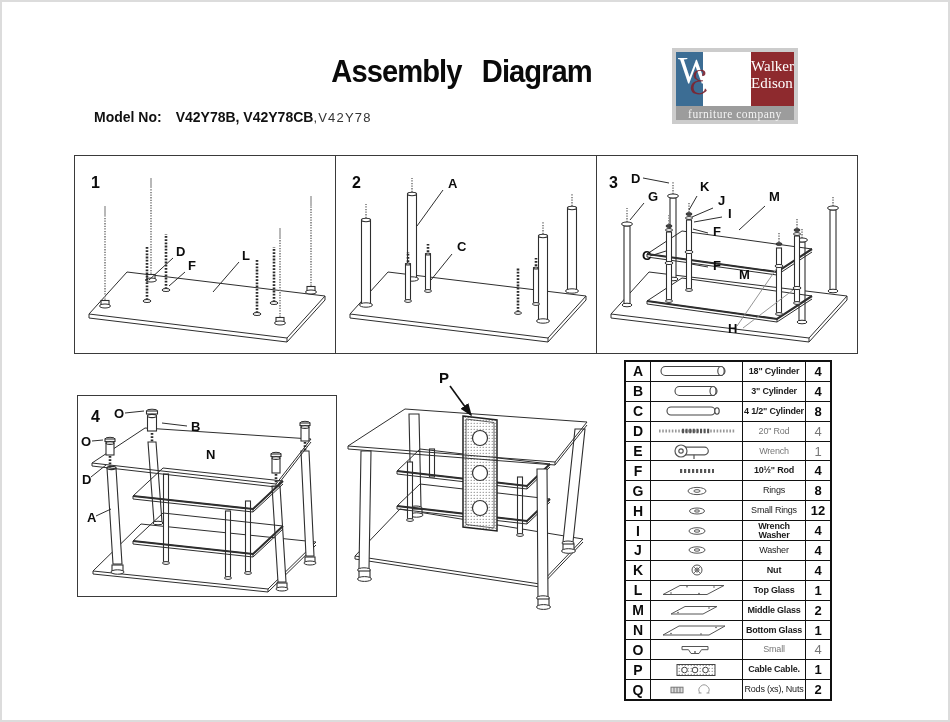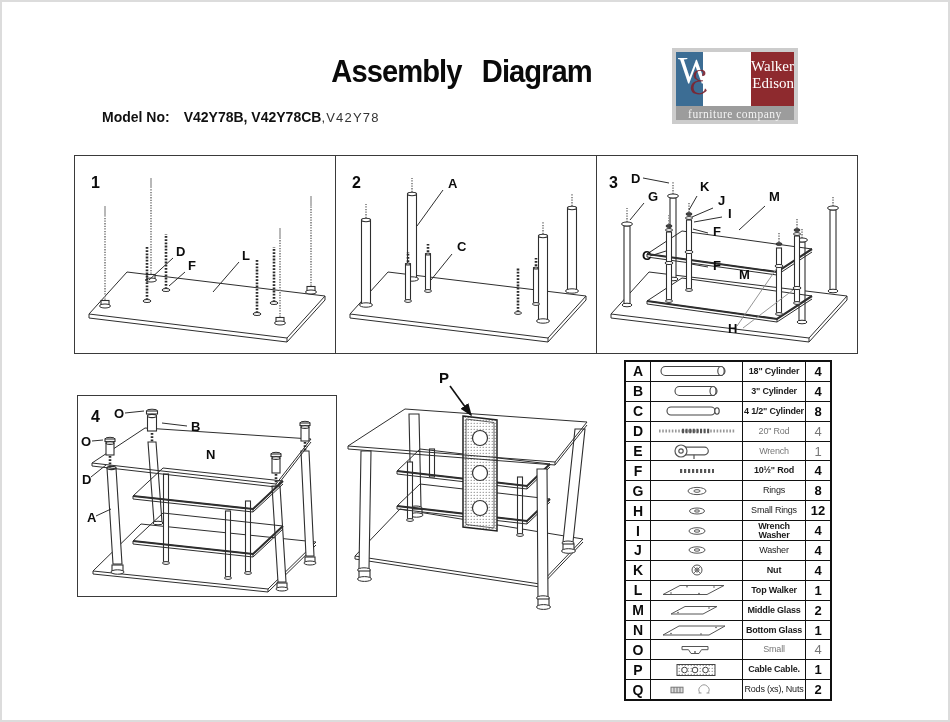--- a/index.html
+++ b/index.html
@@ -2,35 +2,35 @@
 <html><head>
 <meta charset="utf-8">
 <style>
   html,body{margin:0;padding:0;background:#fff;}
   .page{position:relative;width:950px;height:722px;background:#fff;overflow:hidden;
         font-family:"Liberation Sans",sans-serif;box-sizing:border-box;border:2px solid #dcdcdc;}
   
   .title{position:absolute;left:0;top:52px;width:950px;text-align:center;}
   .title span{display:inline-block;font-size:31px;font-weight:bold;color:#0a0a0a;
               letter-spacing:-1px;word-spacing:14px;transform:translateX(-15px) scaleX(.94);}
-  .model-line{position:absolute;left:100px;top:107px;font-size:14px;color:#111;white-space:nowrap;text-align:center;}
+  .model-line{position:absolute;left:92px;top:107px;font-size:14px;color:#111;white-space:nowrap;text-align:center;}
   .m-label{font-weight:bold;margin-right:14px;}
   .m-bold{font-weight:bold;}
   .m-light{font-weight:normal;font-size:13px;color:#333;letter-spacing:1.2px;}
   
   .logo{position:absolute;left:670px;top:46px;width:118px;height:68px;border:4px solid #ccc;
         background:#fff;display:flex;flex-direction:column;}
   .logo-top{flex:1;display:flex;position:relative;}
   .logo-blue{width:42px;position:relative;}
   .logo-w{position:absolute;left:2px;top:0px;font-family:"Liberation Serif",serif;
           color:#fff;font-size:37px;line-height:1.05;}
   .logo-e{position:absolute;left:12px;top:14px;z-index:3;font-family:"DejaVu Sans","DejaVu Serif",serif;
           font-size:33px;line-height:1;opacity:.92;}
   .logo-red{flex:1;color:#fff;font-family:"Liberation Serif",serif;font-size:15px;
-            text-align:right;padding-top:6px;line-height:1.15;margin-left:48px;}
+            text-align:left;padding-top:6px;line-height:1.15;margin-left:48px;}
   .logo-bar{height:14px;text-align:center;font-family:"Liberation Serif",serif;
             font-size:11.5px;line-height:16px;color:#f4f4f4;letter-spacing:.5px;}
   
   .steps{position:absolute;left:72px;top:153px;display:flex;}
   .step{width:262px;height:199px;border:1px solid #3a3a3a;background:#fff;box-sizing:border-box;}
   .step + .step{margin-left:-1px;}
   .panel4{position:absolute;left:75px;top:393px;width:260px;height:202px;
           border:1px solid #3a3a3a;background:#fff;box-sizing:border-box;}
   .final{position:absolute;left:333px;top:357px;width:290px;height:265px;}
   
@@ -576,21 +576,21 @@
               </g>
               <g fill="#555">
                 <circle cx="17" cy="12" r="0.8"></circle>
                 <circle cx="45" cy="12.5" r="0.8"></circle>
                 <circle cx="60" cy="6" r="0.8"></circle>
                 <circle cx="33" cy="5.8" r="0.8"></circle>
               </g>
             </svg>
           </span>
         </div>
-      <div class="c name">Top Walker</div>
+      <div class="c name">Top Glass</div>
       <div class="c qty">1</div>
     </div>
       <div class="prow w-bold">
       <div class="c letter">M</div>
       <div class="c icon">
           <span class="picon">
             <svg viewBox="0 0 86 18" width="86" height="18">
               <g fill="#fff" stroke="#555">
                 <polygon points="17,13 49,13 63,5.5 31,5.5"></polygon>
               </g>

